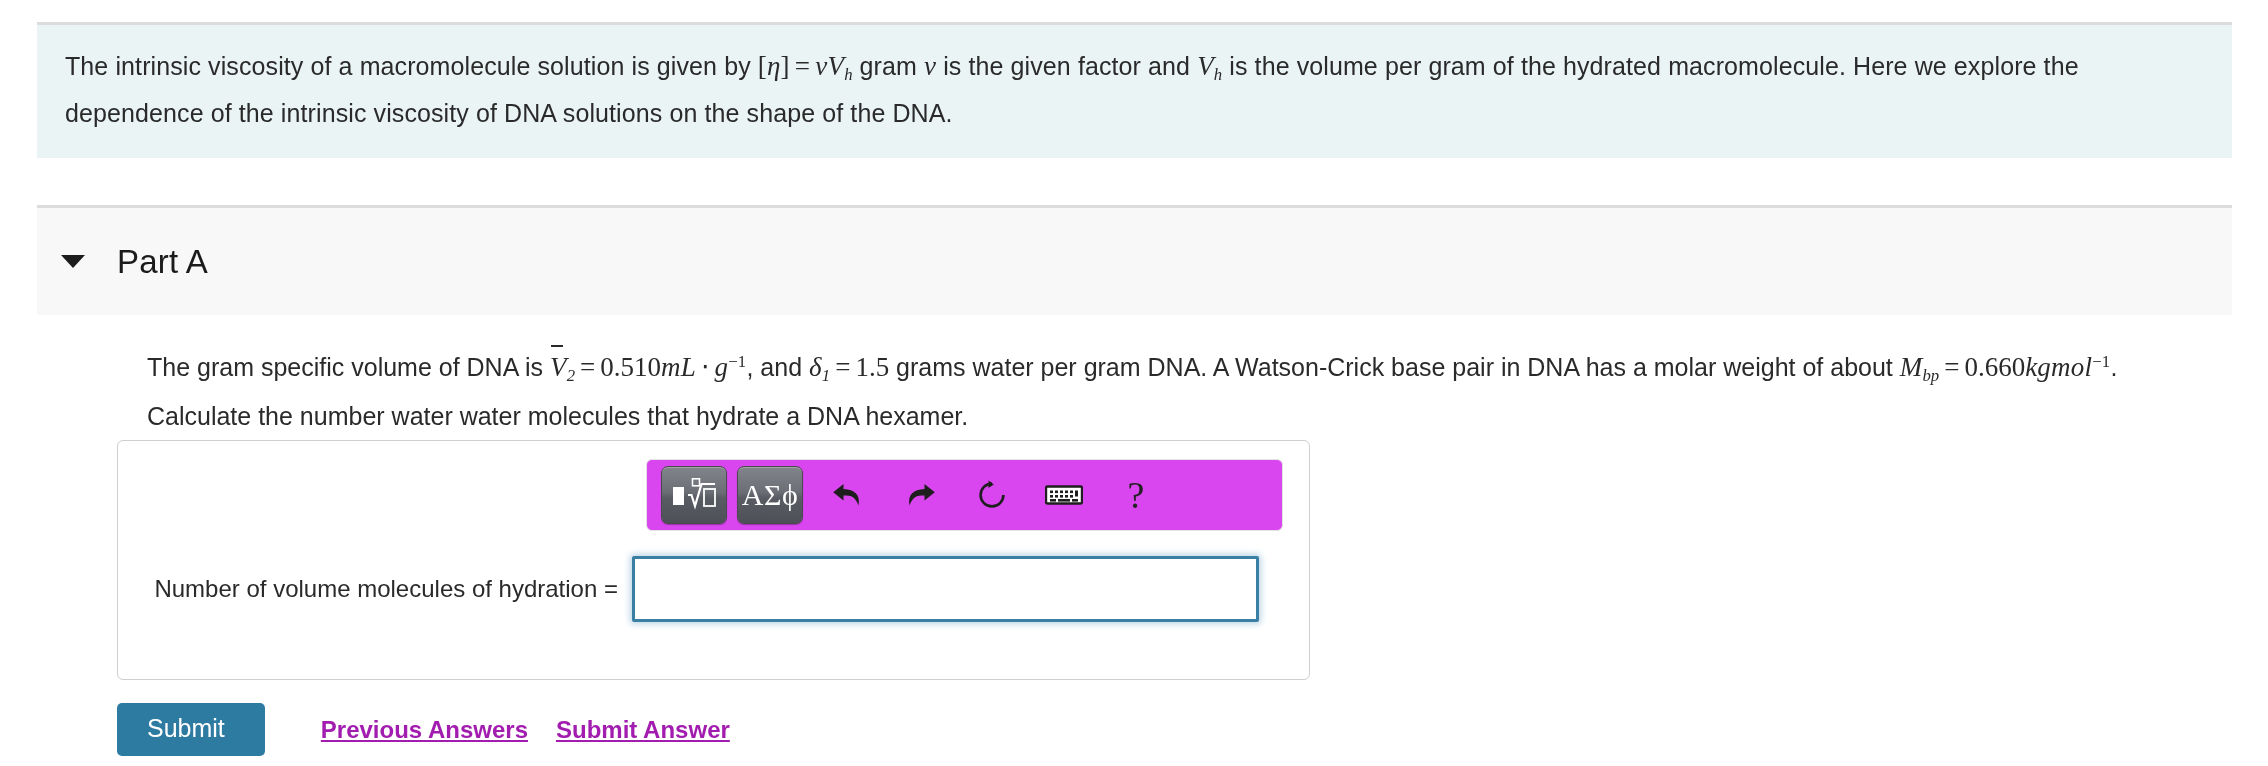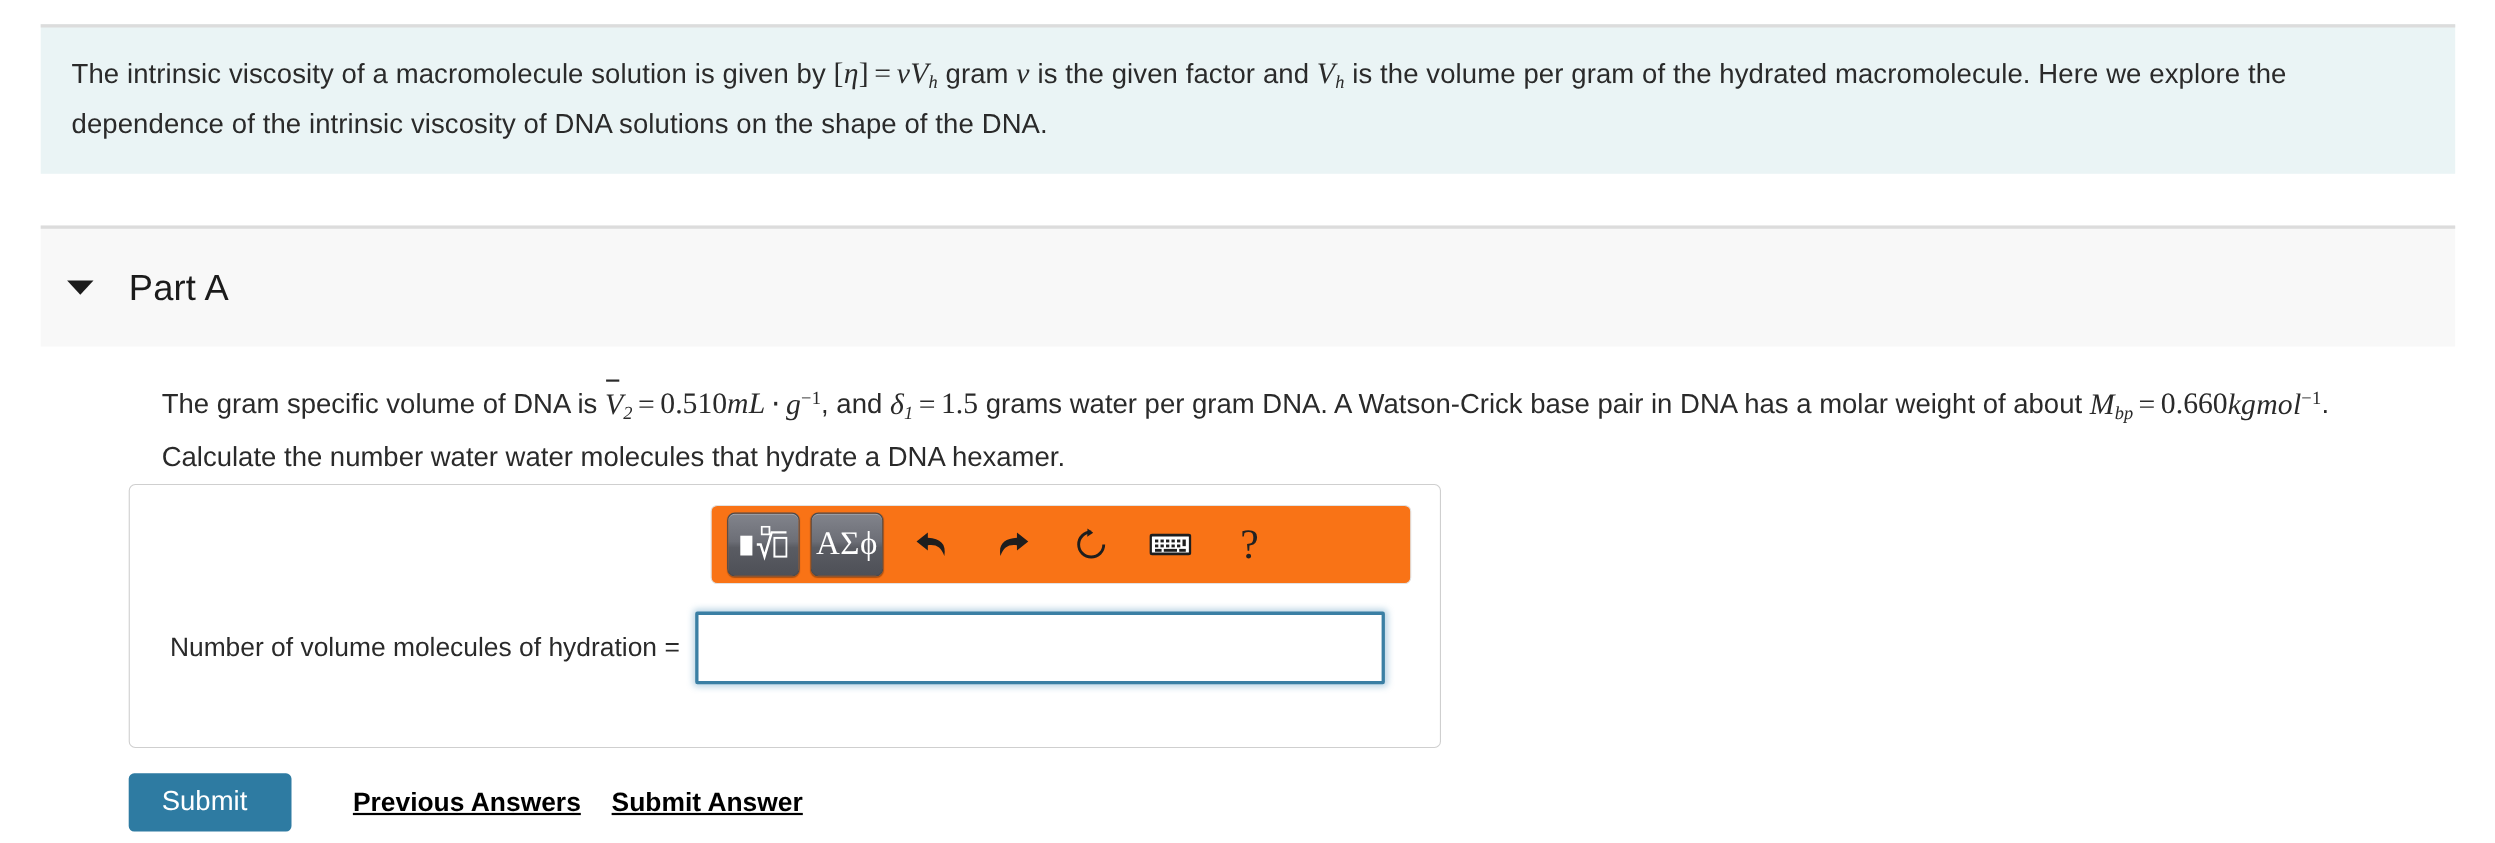--- a/index.html
+++ b/index.html
@@ -139,21 +139,21 @@
     background: #ffffff;
   }
 
   .math-toolbar {
     position: absolute;
     left: 528px;
     top: 18px;
     width: 637px;
     height: 72px;
     box-sizing: border-box;
-    background: #f97316;
+    background: #d946ef;
     border: 1px solid #e2e2e2;
     border-radius: 6px;
     display: flex;
     align-items: center;
     padding-left: 14px;
     gap: 10px;
   }
   .tb-btn {
     width: 64px;
     height: 56px;
@@ -236,21 +236,21 @@
     color: #ffffff;
     border: none;
     border-radius: 5px;
     font-family: "Liberation Sans", sans-serif;
     font-size: 25px;
     padding: 13px 40px 15px 30px;
     cursor: pointer;
     line-height: 1;
   }
   .link {
-    color: #000000;
+    color: #a21caf;
     font-size: 24px;
     font-weight: bold;
     text-decoration: underline;
     cursor: pointer;
     white-space: nowrap;
   }
   .link.first { margin-left: 56px; }
   .link.second { margin-left: 28px; }
 </style>
 </head>

